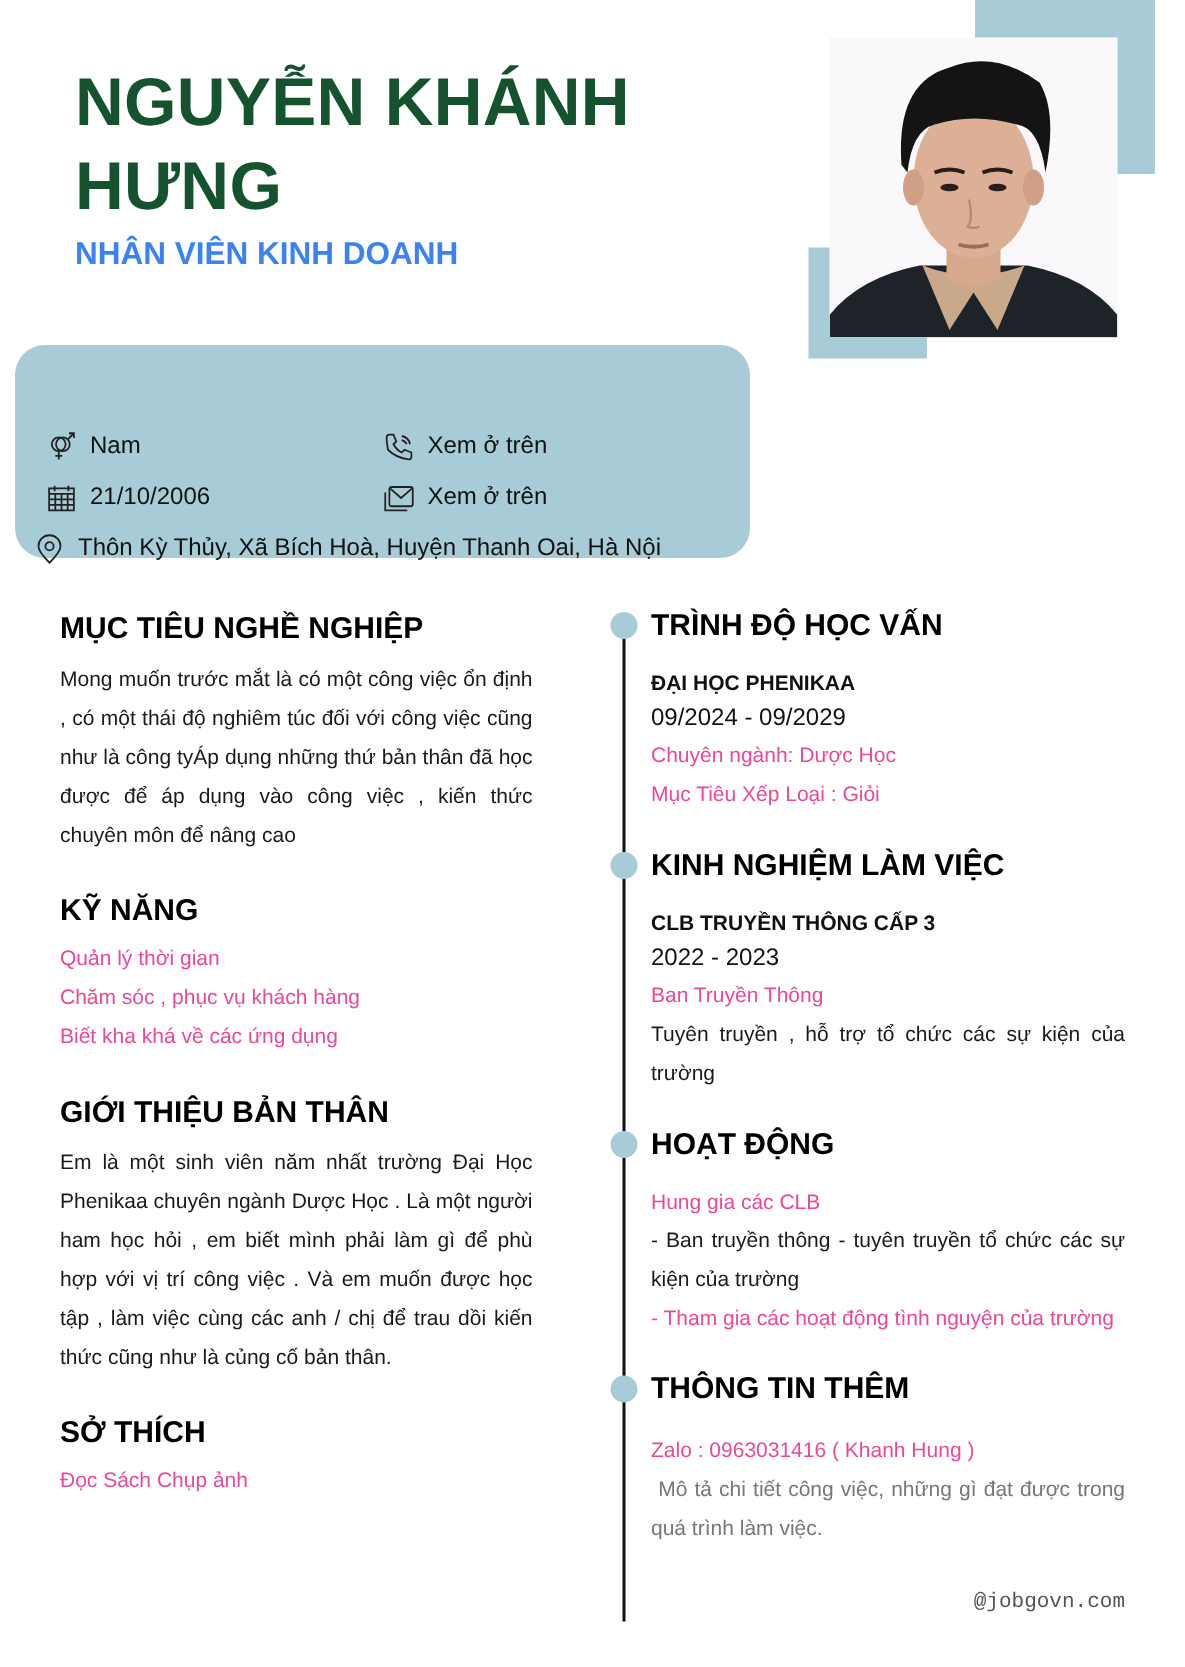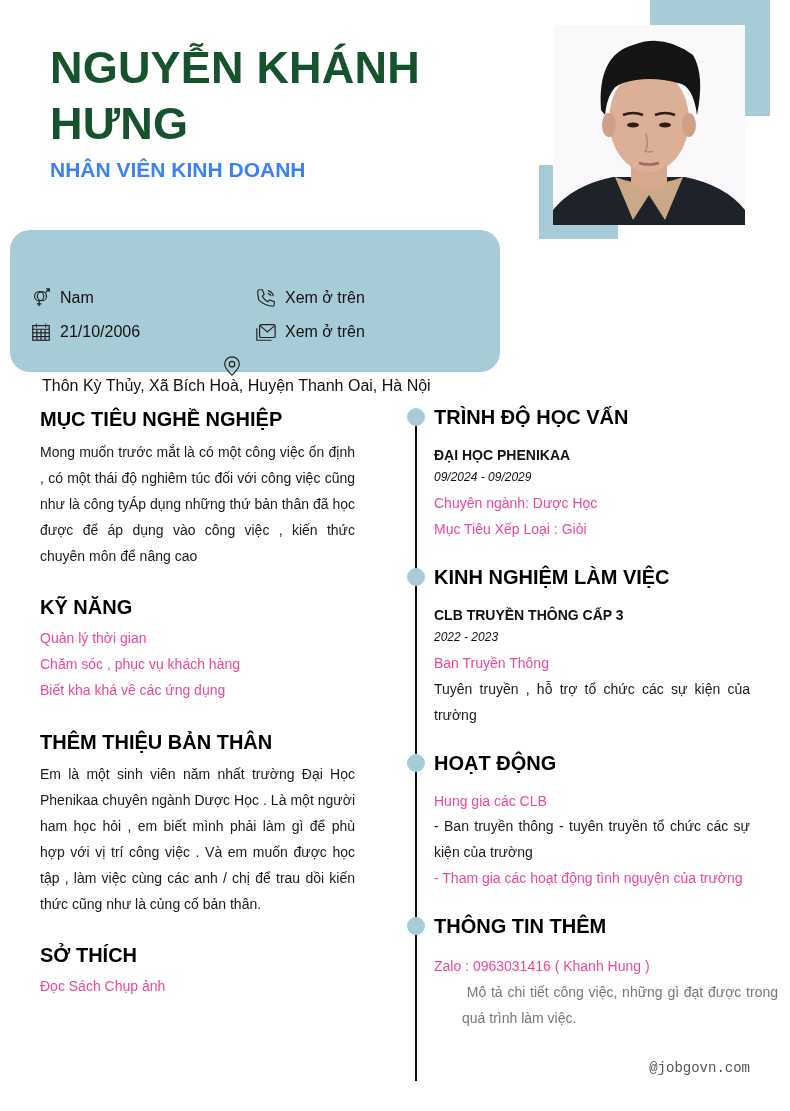--- a/index.html
+++ b/index.html
@@ -19,21 +19,21 @@
   .info-item .ico svg { width: 22px; height: 22px; }
 
   .section-title { position: absolute; font-size: 20px; font-weight: 700; color: #000; }
   .para { position: absolute; font-size: 14px; line-height: 26px; color: #1a1a1a; text-align: justify; }
   .line-item { position: absolute; font-size: 14px; color: #ec4899; }
 
   .timeline-line { position: absolute; left: 415px; top: 424px; width: 1.5px; height: 657px; background: #111; }
   .dot { position: absolute; left: 407px; width: 18px; height: 18px; border-radius: 50%; background: #a8ccd7; }
 
   .sub-title { position: absolute; font-size: 14px; font-weight: 700; color: #111; }
-  .period { position: absolute; font-size: 12px; font-style: italic; color: #111; }
+  .period { position: absolute; font-size: 16px; color: #111; }
   .muted { color: #777; }
   .watermark { position: absolute; right: 40px; top: 1060px; font-family: "Liberation Mono", "DejaVu Sans Mono", monospace; font-size: 14px; color: #555; }
 </style>
 </head>
 <body>
 
 <div class="name">NGUYỄN KHÁNH HƯNG</div>
 <div class="job-title">NHÂN VIÊN KINH DOANH</div>
 
 <div class="deco-top"></div>
@@ -102,40 +102,40 @@
   <div class="info-item" style="left:245px; top:54px;">
     <span class="ico">
       <svg viewBox="0 0 24 24" fill="none" stroke="#222" stroke-width="1.3">
         <rect x="5" y="4" width="17" height="14" rx="1.5"></rect>
         <path d="M5.5 5 L13.5 12 L21.5 5"></path>
         <path d="M2 8 L2 21 L18 21"></path>
       </svg>
     </span>
     <span>Xem ở trên</span>
   </div>
-  <div class="info-item" style="left:32px; top:88px;flex-direction:column;">
+  <div class="info-item" style="left:12px; top:88px;">
     <span class="ico">
       <svg viewBox="0 0 24 24" fill="none" stroke="#222" stroke-width="1.3">
         <path d="M12 22 Q4 14 4 10 A8 8 0 0 1 20 10 Q20 14 12 22 Z"></path>
         <circle cx="12" cy="10" r="3"></circle>
       </svg>
     </span>
     <span>Thôn Kỳ Thủy, Xã Bích Hoà, Huyện Thanh Oai, Hà Nội</span>
   </div>
 </div>
 
 <div class="section-title" style="left:40px; top:408px;">MỤC TIÊU NGHỀ NGHIỆP</div>
 <div class="para" style="left:40px; top:439px; width:315px;">Mong muốn trước mắt là có một công việc ổn định , có một thái độ nghiêm túc đối với công việc cũng như là công tyÁp dụng những thứ bản thân đã học được để áp dụng vào công việc , kiến thức chuyên môn để nâng cao</div>
 
 <div class="section-title" style="left:40px; top:596px;text-align:right;">KỸ NĂNG</div>
 <div class="line-item" style="left:40px; top:630px;">Quản lý thời gian</div>
 <div class="line-item" style="left:40px; top:656px;">Chăm sóc , phục vụ khách hàng</div>
 <div class="line-item" style="left:40px; top:682px;">Biết kha khá về các ứng dụng</div>
 
-<div class="section-title" style="left:40px; top:731px;">THÊM THIỆU BẢN THÂN</div>
+<div class="section-title" style="left:40px; top:731px;">GIỚI THIỆU BẢN THÂN</div>
 <div class="para" style="left:40px; top:761px; width:315px;">Em là một sinh viên năm nhất trường Đại Học Phenikaa chuyên ngành Dược Học . Là một người ham học hỏi , em biết mình phải làm gì để phù hợp với vị trí công việc . Và em muốn được học tập , làm việc cùng các anh / chị để trau dồi kiến thức cũng như là củng cố bản thân.</div>
 
 <div class="section-title" style="left:40px; top:944px;">SỞ THÍCH</div>
 <div class="line-item" style="left:40px; top:978px;">Đọc Sách Chụp ảnh</div>
 
 <div class="timeline-line"></div>
 <div class="dot" style="top:408px;"></div>
 <div class="dot" style="top:568px;"></div>
 <div class="dot" style="top:754px;"></div>
 <div class="dot" style="top:917px;"></div>
@@ -152,15 +152,15 @@
 <div class="line-item" style="left:434px; top:655px;">Ban Truyền Thông</div>
 <div class="para" style="left:434px; top:676px; width:316px;">Tuyên truyền , hỗ trợ tổ chức các sự kiện của trường</div>
 
 <div class="section-title" style="left:434px; top:752px;">HOẠT ĐỘNG</div>
 <div class="line-item" style="left:434px; top:793px;">Hung gia các CLB</div>
 <div class="para" style="left:434px; top:813px; width:316px;">- Ban truyền thông - tuyên truyền tổ chức các sự kiện của trường</div>
 <div class="line-item" style="left:434px; top:870px;">- Tham gia các hoạt động tình nguyện của trường</div>
 
 <div class="section-title" style="left:434px; top:915px;">THÔNG TIN THÊM</div>
 <div class="line-item" style="left:434px; top:958px;">Zalo : 0963031416 ( Khanh Hung )</div>
-<div class="para muted" style="left:434px; top:979px; width:316px; white-space: pre-wrap; margin-left: 28px;"> Mô tả chi tiết công việc, những gì đạt được trong quá trình làm việc.</div>
+<div class="para muted" style="left:434px; top:979px; width:316px; white-space: pre-wrap;"> Mô tả chi tiết công việc, những gì đạt được trong quá trình làm việc.</div>
 
 <div class="watermark">@jobgovn.com</div>
 
 </body></html>

